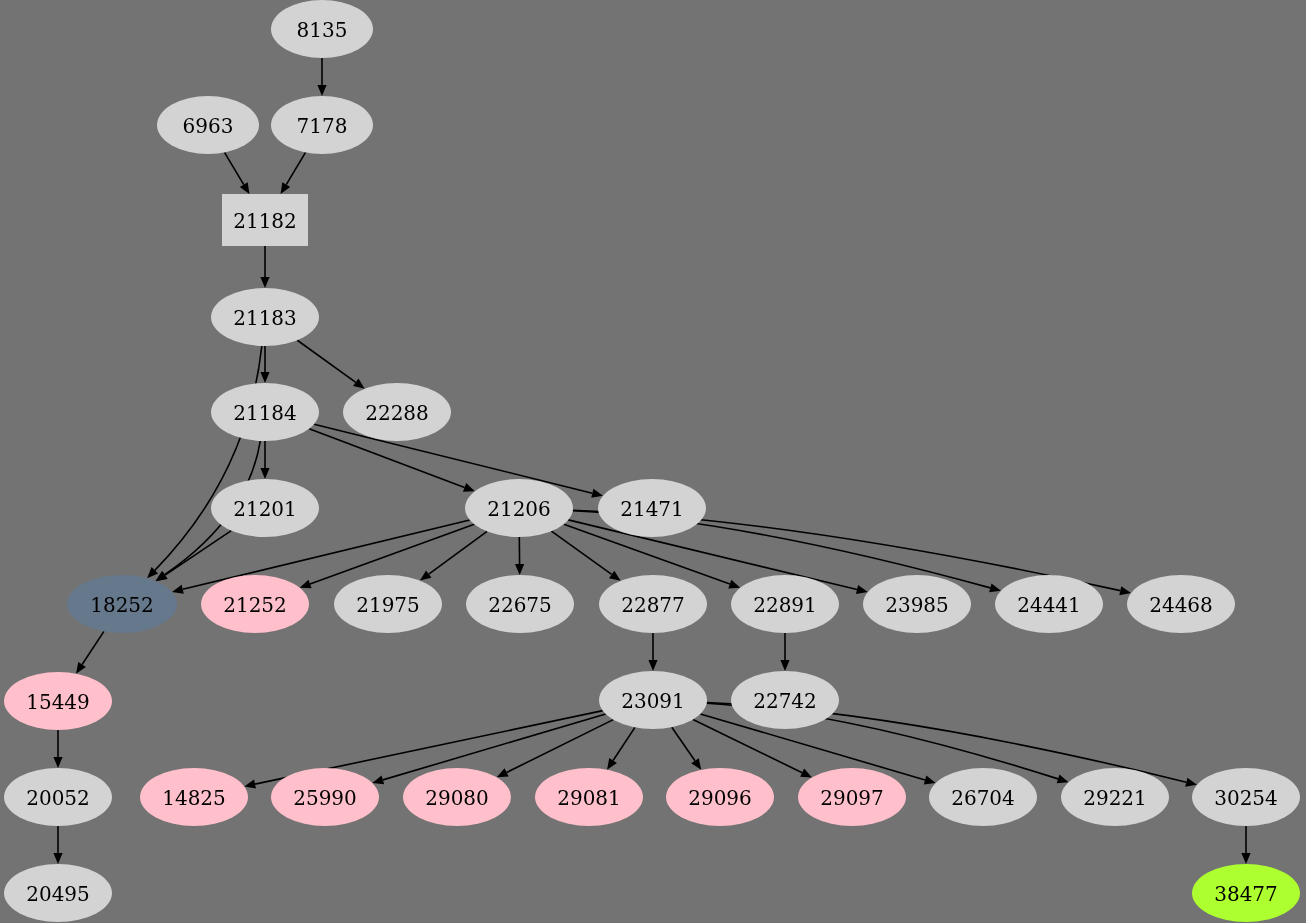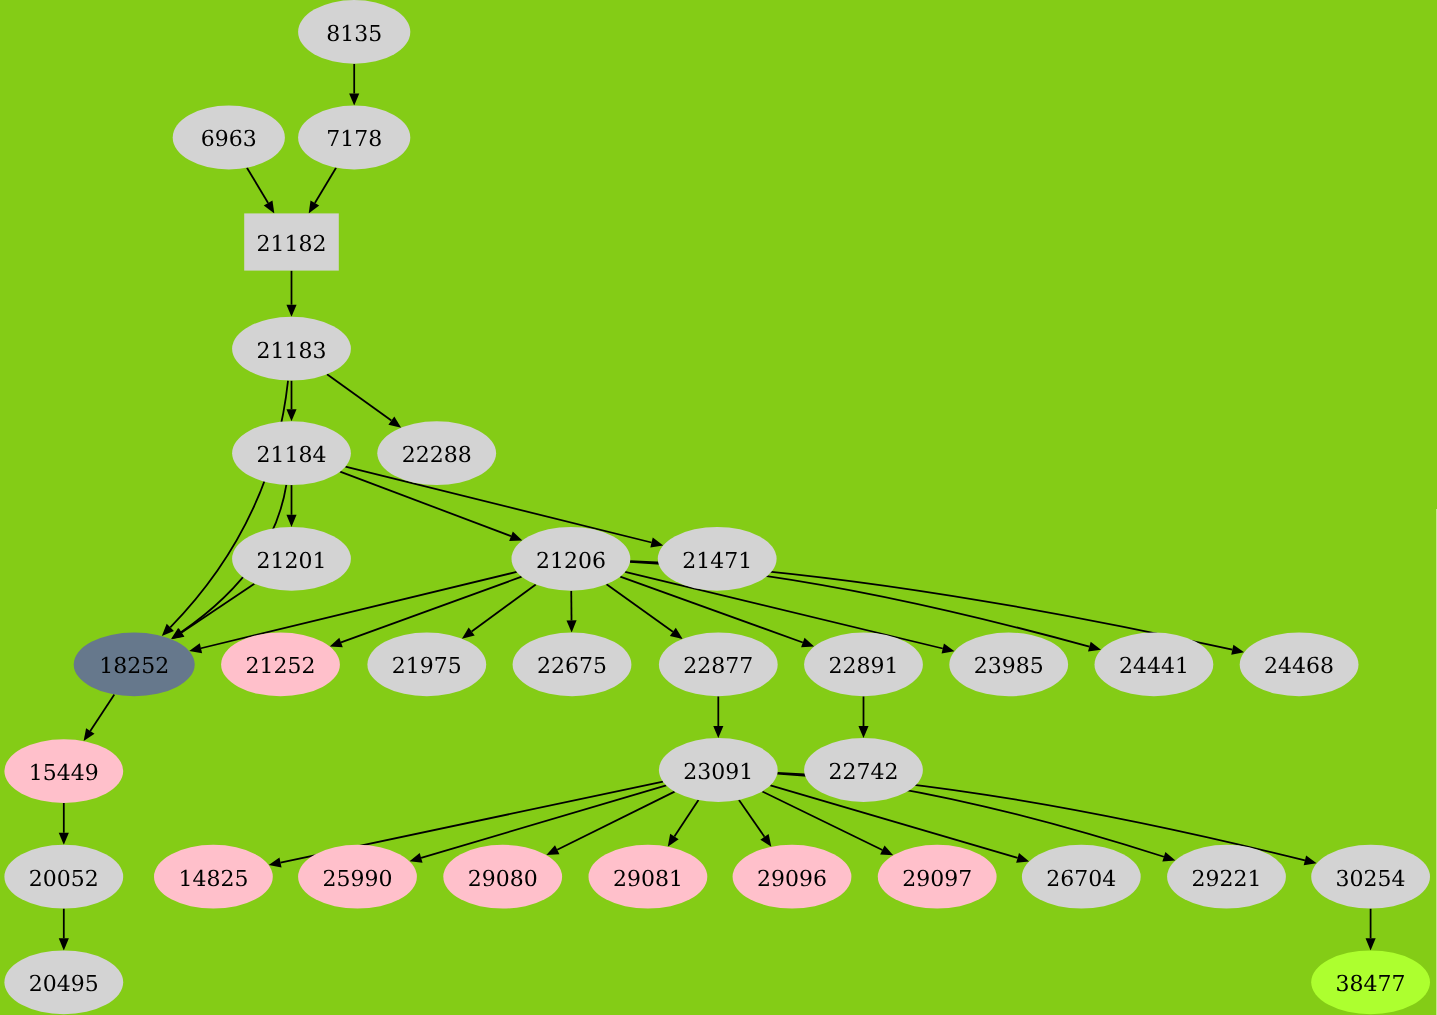--- a/index.html
+++ b/index.html
@@ -43,21 +43,21 @@
     stroke-width: 1.6;
   }
   .edge-head {
     fill: #000000;
     stroke: none;
   }
 </style>
 </head>
 <body>
 
-<div id="graph-root" style="background: #84cc16;">
+<div id="graph-root" style="background: #737373;">
   <svg id="graph-canvas" viewBox="0 0 1306 923">
     <g id="edge-layer">
         <path d="M 322.00 58.00 Q 322.00 77.00 322.00 85.00" class="edge-path" stroke="#000000"></path>
         <polygon points="322.00,96.00 317.40,85.00 326.60,85.00" class="edge-head" fill="#000000"></polygon>
         <path d="M 224.47 152.45 Q 236.50 172.50 243.74 184.57" class="edge-path" stroke="#000000"></path>
         <polygon points="249.40,194.00 239.80,186.93 247.69,182.20" class="edge-head" fill="#000000"></polygon>
         <path d="M 305.53 152.45 Q 293.50 172.50 286.26 184.57" class="edge-path" stroke="#000000"></path>
         <polygon points="280.60,194.00 282.31,182.20 290.20,186.93" class="edge-head" fill="#000000"></polygon>
         <path d="M 265.00 246.00 Q 265.00 268.50 265.00 277.00" class="edge-path" stroke="#000000"></path>
         <polygon points="265.00,288.00 260.40,277.00 269.60,277.00" class="edge-head" fill="#000000"></polygon>

